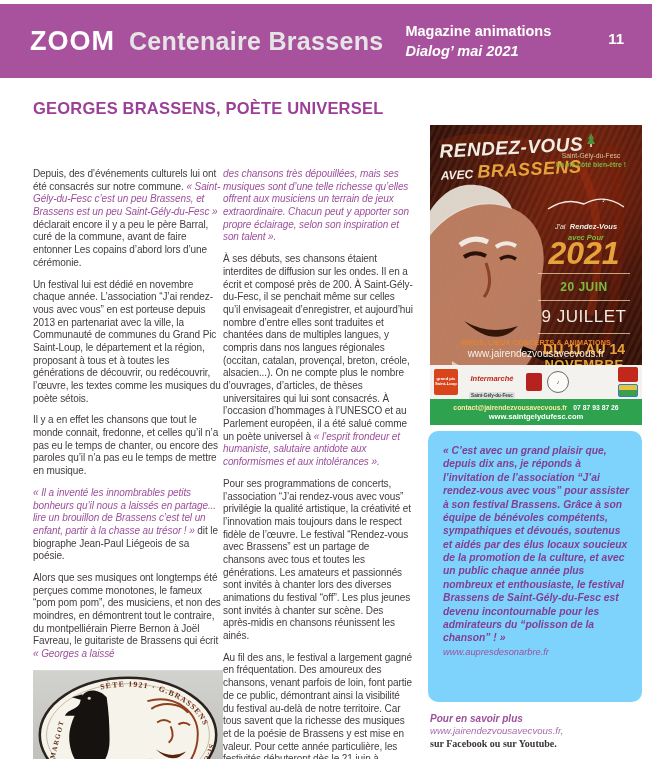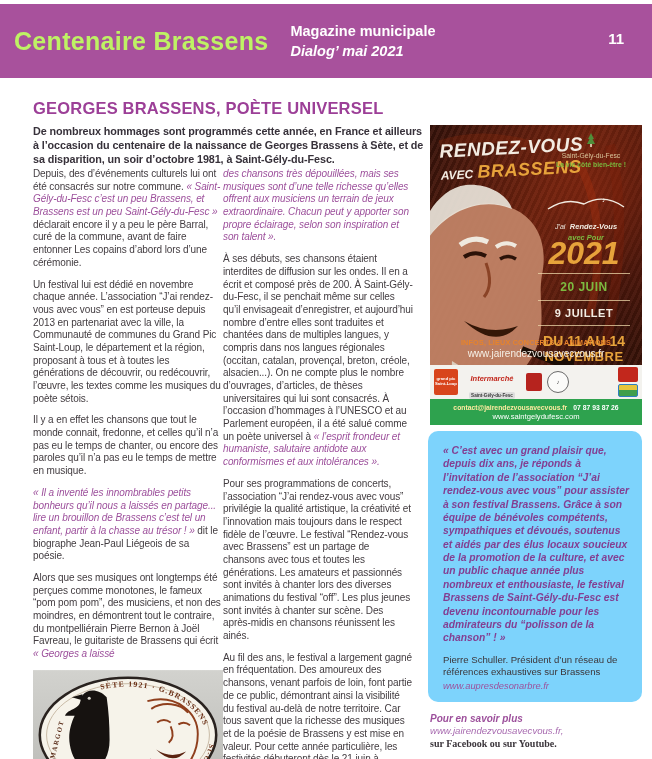--- a/index.html
+++ b/index.html
@@ -4,21 +4,21 @@
 <style>
   * { margin:0; padding:0; box-sizing:border-box; }
   html,body { background:#ffffff; }
   body { font-family:"Liberation Sans", sans-serif; color:#3a3438; }
   .page { position:relative; width:652px; height:759px; background:#fff; overflow:hidden; margin:0 auto; }
 
   
   .header { position:absolute; top:4px; left:0; width:652px; height:74px;
             background:#a8519c; display:flex; align-items:center; }
   .hdr-zoom { font-size:27px; font-weight:800; color:#ffffff; letter-spacing:1px; margin-left:30px; }
-  .hdr-title { font-size:25px; font-weight:700; color:#bef264; margin-left:14px; letter-spacing:.3px; }
+  .hdr-title { font-size:25px; font-weight:700; color:#e5e5e5; margin-left:14px; letter-spacing:.3px; }
   .hdr-mag { margin-left:22px; color:#ffffff; line-height:1.25; }
   .hdr-mag .l1 { font-size:14.5px; font-weight:700; }
   .hdr-mag .l2 { font-size:14.5px; font-weight:700; font-style:italic; }
   .hdr-page { position:absolute; right:28px; top:26px; color:#fff; font-size:15px; font-weight:700; }
 
   
   .art-title { position:absolute; left:33px; top:99px; color:#9c3f97; font-weight:800;
                font-size:16.5px; letter-spacing:.2px; }
   .intro { position:absolute; left:33px; top:124px; width:396px; font-weight:700;
            font-size:10.8px; line-height:1.3; color:#37313a; letter-spacing:-.1px; }
@@ -49,21 +49,21 @@
   .p-cityname { font-size:6.8px; color:#d9c49a; margin-top:1px; }
   .p-citytag { font-size:6.8px; font-weight:700; color:#79b83e; margin-top:2px; }
   .p-assoc { position:absolute; right:10px; top:70px; width:92px; text-align:center; color:#f2ece2; }
   .p-assoc .a1 { font-size:7px; font-style:italic; }
   .p-assoc .a2 { font-size:7.5px; font-style:italic; font-weight:700; }
   .p-assoc .a3 { font-size:7.5px; font-style:italic; font-weight:700; color:#7cba40; }
   .p-dates { position:absolute; right:10px; top:112px; width:96px; text-align:center; }
   .p-year { font-size:32px; font-weight:700; font-style:italic; color:#e7a33b; line-height:1; }
   .p-sep { height:1px; background:rgba(238,216,170,.75); margin:4px 2px; }
   .p-d1 { font-size:12px; font-weight:800; color:#7cba40; letter-spacing:.5px; padding:2px 0; }
-  .p-d2 { font-size:11px; font-weight:700; color:#f3ece2; letter-spacing:.5px; padding:2px 0; }
+  .p-d2 { font-size:17px; font-weight:400; color:#f3ece2; letter-spacing:.5px; padding:2px 0; }
   .p-d3a { font-size:14px; font-weight:800; color:#e7a33b; padding-top:3px; }
   .p-d3b { font-size:13px; font-weight:800; color:#e7a33b; letter-spacing:.5px; }
   .p-infos { position:absolute; left:0; right:0; top:213px; text-align:center;
              font-size:7.2px; font-weight:800; color:#e7832b; letter-spacing:.2px; }
   .p-site { position:absolute; left:0; right:0; top:223px; text-align:center;
             font-size:10px; font-weight:400; color:#f5f0e6; }
   .p-sponsors { position:absolute; left:0; right:0; top:240px; height:34px; background:#f3f2ee;
                 display:flex; align-items:center; gap:5px; padding:0 4px; }
   .sp-sq { width:24px; height:26px; border-radius:2px; display:flex; align-items:center; justify-content:center;
            font-size:4.2px; font-weight:700; color:#fff; text-align:center; line-height:1.1; }
@@ -74,51 +74,51 @@
   .sp-mark { width:16px; height:18px; background:#b6231e; border-radius:2px; }
   .sp-stamp { width:22px; height:22px; border:1.5px solid #6a6a6a; border-radius:50%;
               display:flex; align-items:center; justify-content:center; font-size:6px; color:#555; background:#fbfbf9; }
   .sp-right { margin-left:auto; display:flex; flex-direction:column; gap:2px; }
   .sp-occ { width:20px; height:15px; background:#c2271c; border-radius:2px; }
   .sp-her { width:20px; height:13px; background:linear-gradient(180deg,#e8c43c 50%,#3f9e4c 50%); border-radius:2px; border:1px solid #2d7ec0; }
   .p-green { position:absolute; left:0; right:0; top:274px; height:26px; background:#2ea24e;
              display:flex; flex-direction:column; align-items:center; justify-content:center; gap:1px; }
   .p-green .g1 { font-size:6.8px; font-weight:700; color:#fdeaa0; }
   .p-green .g1 .ph { color:#ffffff; margin-left:6px; }
-  .p-green .g2 { font-size:7.6px; font-weight:400; color:#ffffff; }
+  .p-green .g2 { font-size:7.6px; font-weight:700; color:#ffffff; }
 
   
   .quote-box { position:absolute; left:428px; top:431px; width:214px; height:271px;
                background:#7dd3fc; border-radius:10px; padding:13px 13px 10px 15px; overflow:hidden; }
   .quote-text { font-size:10.3px; font-weight:700; font-style:italic; color:#833f92; line-height:1.3; }
   .quote-author { margin-top:9px; font-size:9.6px; color:#3c363a; line-height:1.3; }
   .quote-site { margin-top:2px; font-size:9.3px; font-style:italic; color:#9c4f9b; }
 
   
   .more { position:absolute; left:430px; top:712px; width:212px; line-height:1.3; }
   .more .m1 { font-size:10px; font-weight:800; font-style:italic; color:#9c4f9b; }
   .more .m2 { font-size:9.6px; font-style:italic; color:#a86bb0; }
   .more .m3 { font-size:10px; font-weight:700; color:#3a343a;font-family:Liberation Serif, serif; }
 </style>
 </head>
 <body>
 
 <div class="page">
 
   <div class="header">
+    <span class="hdr-zoom">ZOOM</span>
     <span class="hdr-title">Centenaire Brassens</span>
     <span class="hdr-mag">
-      <span class="l1">Magazine municipale</span><br>
+      <span class="l1">Magazine animations</span><br>
       <span class="l2">Dialog’ mai 2021</span>
     </span>
     <span class="hdr-page">11</span>
   </div>
 
   <div class="art-title">GEORGES BRASSENS, POÈTE UNIVERSEL</div>
-  <div class="intro">De nombreux hommages sont programmés cette année, en France et ailleurs à l’occasion du centenaire de la naissance de Georges Brassens à Sète, et de sa disparition, un soir d’octobre 1981, à Saint-Gély-du-Fesc.</div>
 
   <div class="columns">
     <div class="col">
       <p><span>Depuis, des d’événements culturels lui ont été consacrés sur notre commune. </span><span class="pq">« Saint-Gély-du-Fesc c’est un peu Brassens, et Brassens est un peu Saint-Gély-du-Fesc »</span><span> déclarait encore il y a peu le père Barral, curé de la commune, avant de faire entonner Les copains d’abord lors d’une cérémonie.</span></p>
       <p>Un festival lui est dédié en novembre chaque année. L’association “J’ai rendez-vous avec vous” en est porteuse depuis 2013 en partenariat avec la ville, la Communauté de communes du Grand Pic Saint-Loup, le département et la région, proposant à tous et à toutes les générations de découvrir, ou redécouvrir, l’œuvre, les textes comme les musiques du poète sétois.</p>
       <p>Il y a en effet les chansons que tout le monde connait, fredonne, et celles qu’il n’a pas eu le temps de chanter, ou encore des paroles qu’il n’a pas eu le temps de mettre en musique.</p>
       <p><span class="pq">« Il a inventé les innombrables petits bonheurs qu’il nous a laissés en partage... lire un brouillon de Brassens c’est tel un enfant, partir à la chasse au trésor ! »</span><span> dit le biographe Jean-Paul Liégeois de sa poésie.</span></p>
       <p><span>Alors que ses musiques ont longtemps été perçues comme monotones, le fameux “pom pom pom”, des musiciens, et non des moindres, en démontrent tout le contraire, du montpelliérain Pierre Bernon à Joël Favreau, le guitariste de Brassens qui écrit </span><span class="pq">« Georges a laissé</span></p>
 
       <div class="illus-wrap">
@@ -248,21 +248,20 @@
     </div>
 
     <div class="p-green">
       <div class="g1"><span>contact@jairendezvousavecvous.fr</span><span class="ph">07 87 93 87 26</span></div>
       <div class="g2">www.saintgelydufesc.com</div>
     </div>
   </div>
 
   <div class="quote-box">
     <div class="quote-text">« C’est avec un grand plaisir que, depuis dix ans, je réponds à l’invitation de l’association “J’ai rendez-vous avec vous” pour assister à son festival Brassens. Grâce à son équipe de bénévoles compétents, sympathiques et dévoués, soutenus et aidés par des élus locaux soucieux de la promotion de la culture, et avec un public chaque année plus nombreux et enthousiaste, le festival Brassens de Saint-Gély-du-Fesc est devenu incontournable pour les admirateurs du “polisson de la chanson” ! »</div>
-    <div class="quote-author">Pierre Schuller. Président d’un réseau de références exhaustives sur Brassens</div>
     <div class="quote-site">www.aupresdesonarbre.fr</div>
   </div>
 
   <div class="more">
     <div class="m1">Pour en savoir plus</div>
     <div class="m2">www.jairendezvousavecvous.fr,</div>
     <div class="m3">sur Facebook ou sur Youtube.</div>
   </div>
 
 </div>

